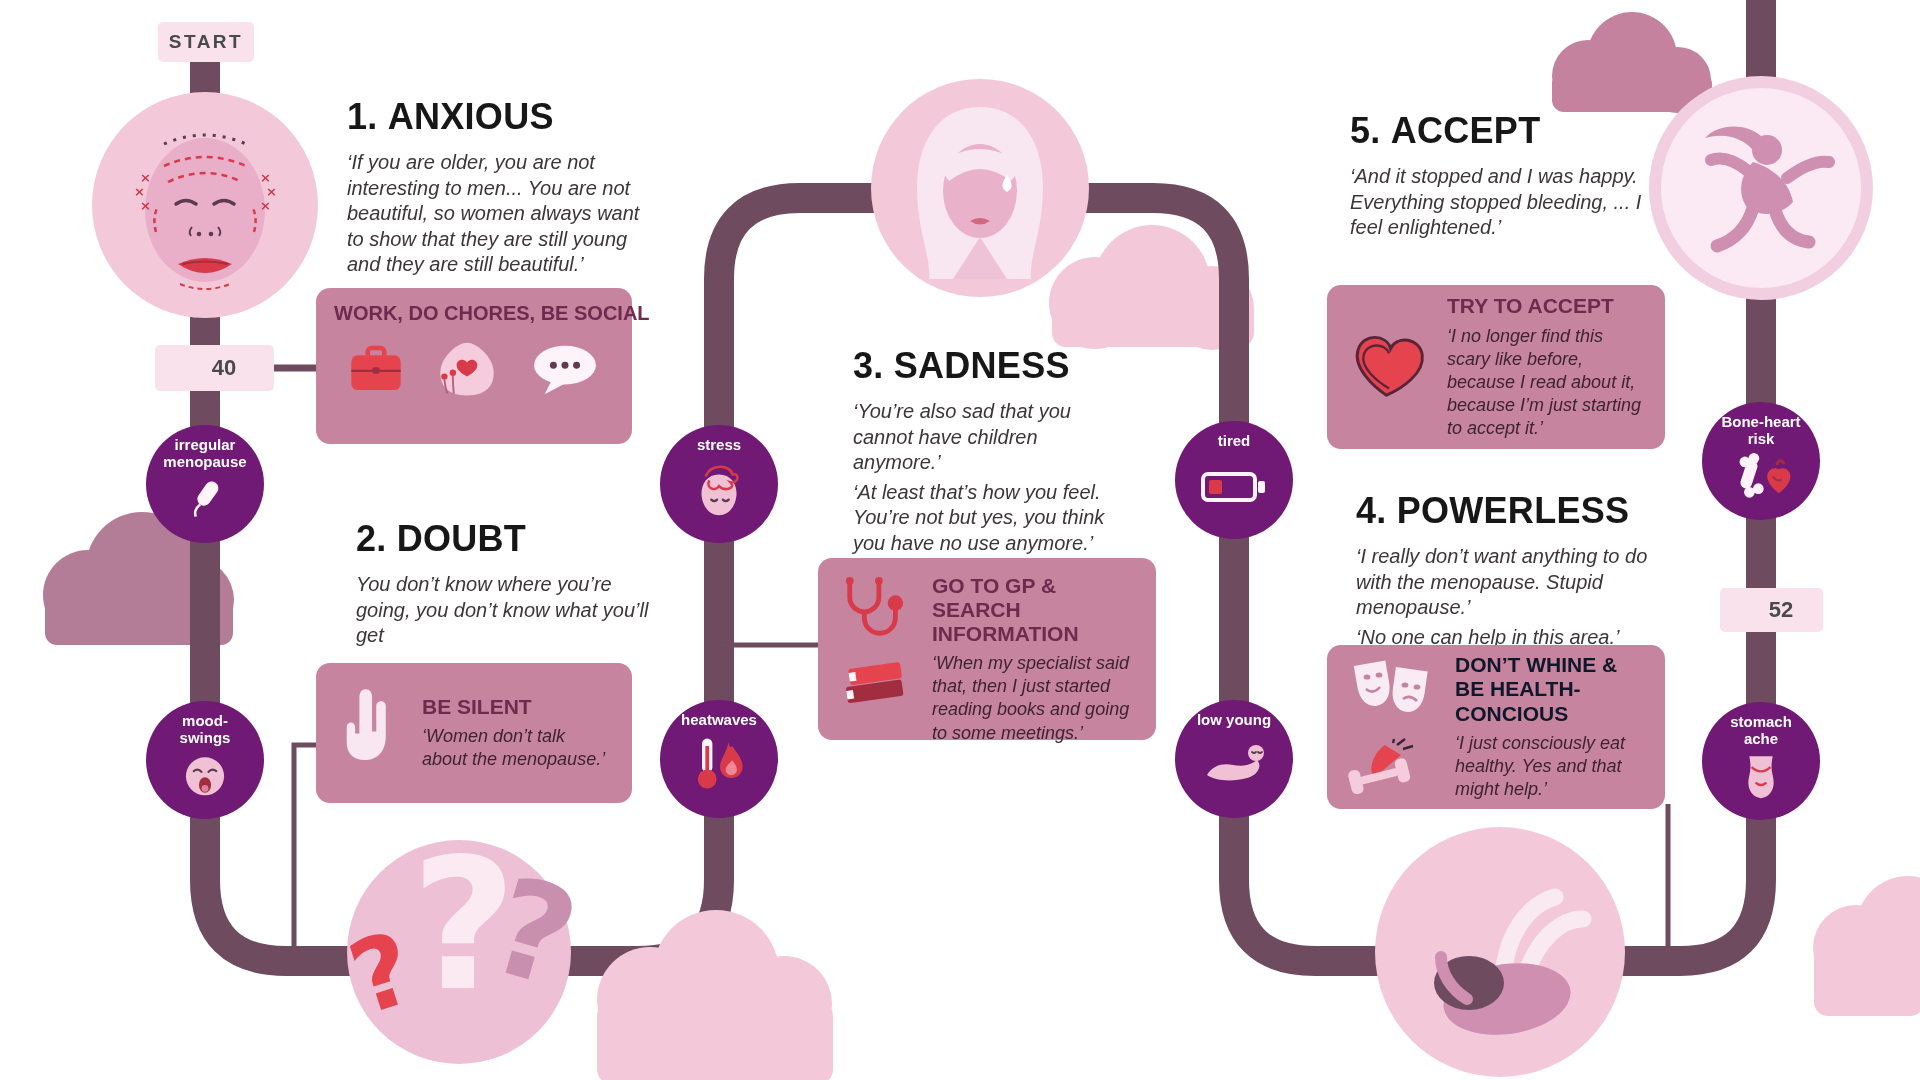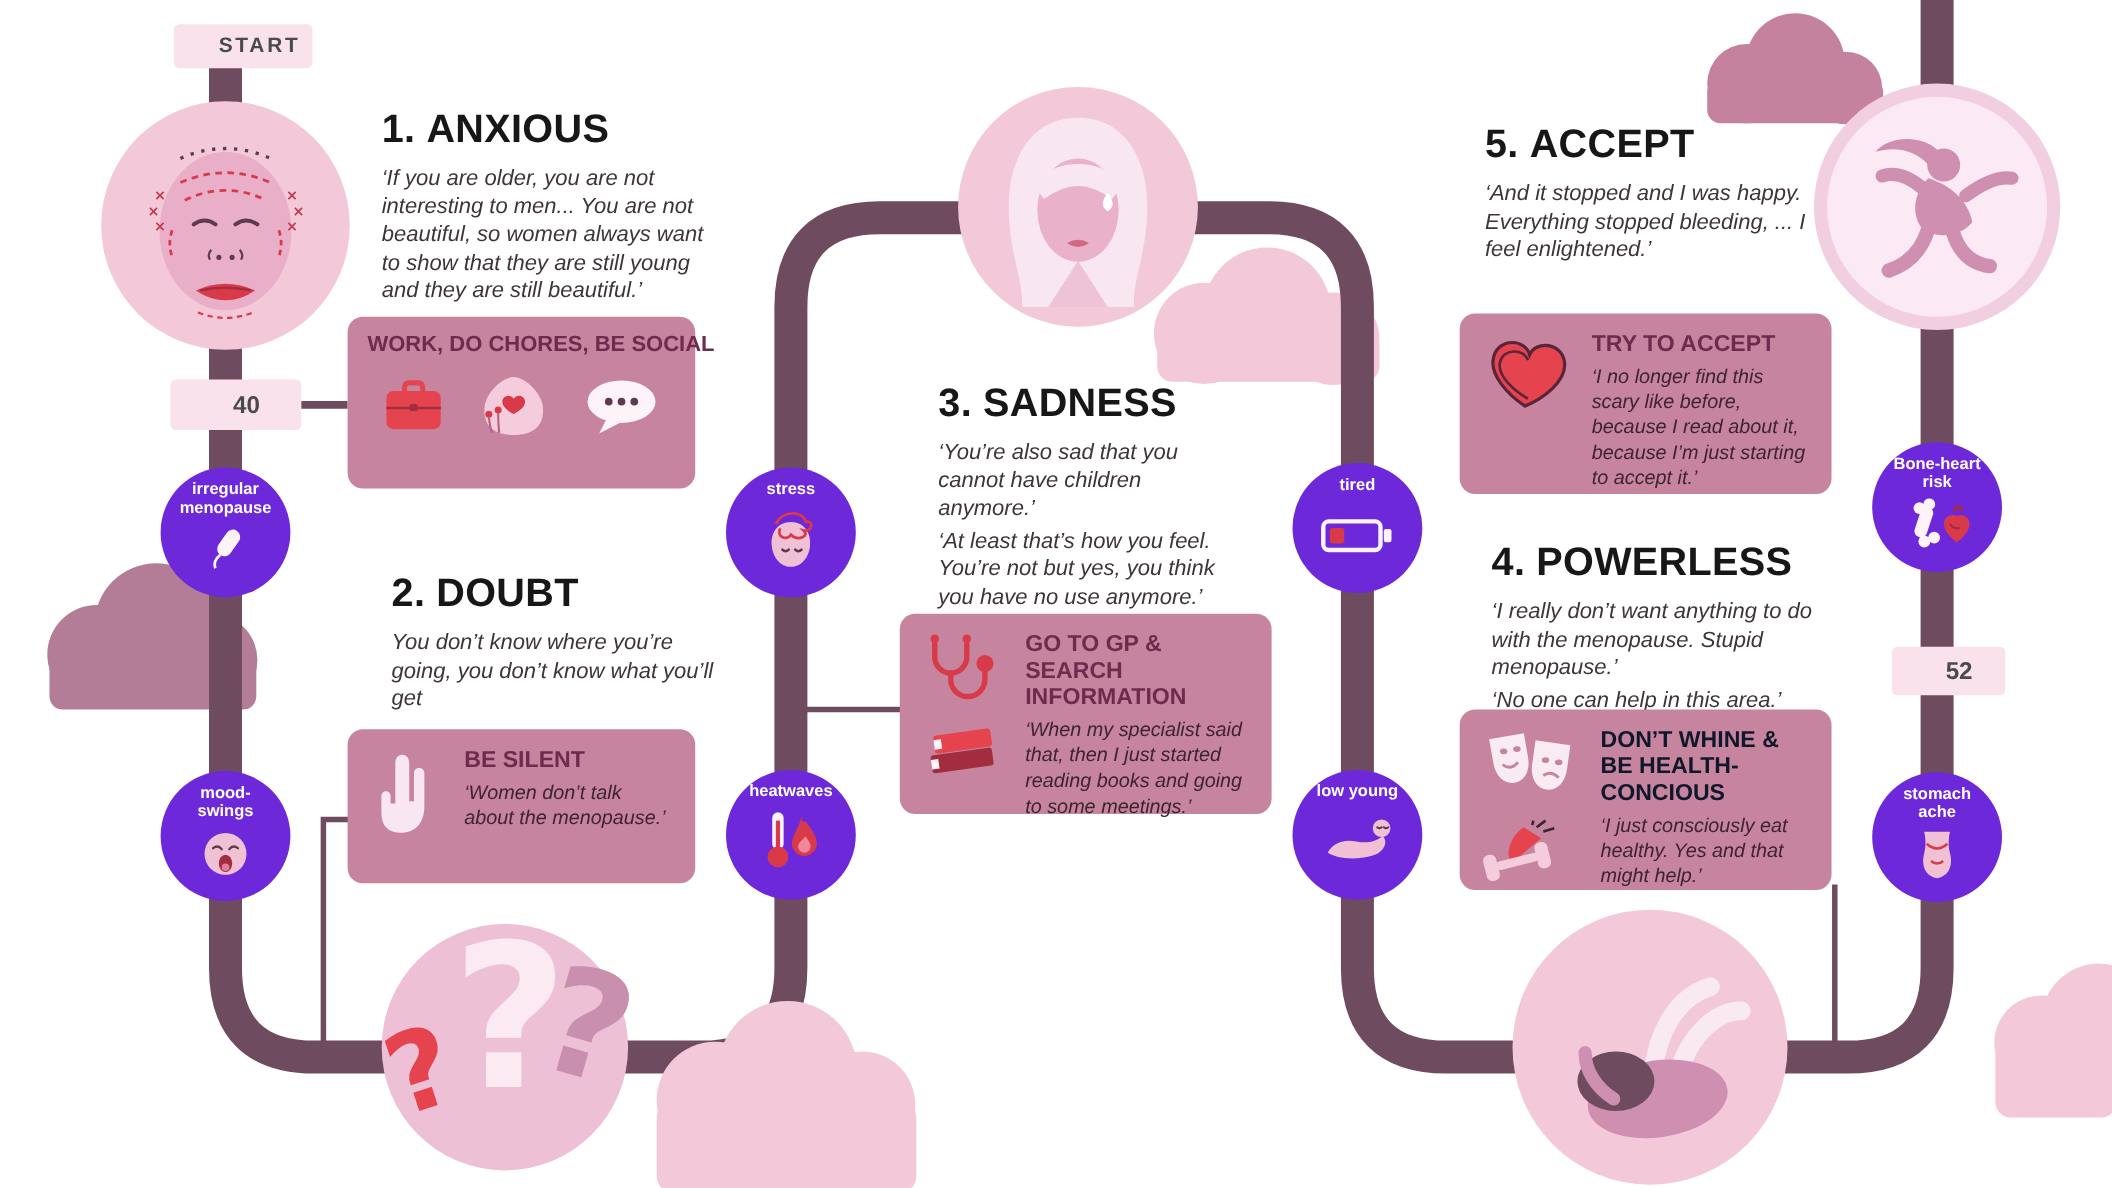--- a/index.html
+++ b/index.html
@@ -7,48 +7,48 @@
           font-family:"Liberation Sans",sans-serif;}
   .scene{position:absolute;left:0;top:0;}
 
   
   .big-circle{position:absolute;border-radius:50%;}
   .c-pink{background:#F3C9DA;}
   .c-question{background:#EDC0D5;}
   .c-joy{background:#F2CFE0;}
 
   
-  .node{position:absolute;width:118px;height:118px;border-radius:50%;background:#6d28d9;
+  .node{position:absolute;width:118px;height:118px;border-radius:50%;background:#701a75;
         display:flex;flex-direction:column;align-items:center;padding-top:12px;box-sizing:border-box;}
   .node-label{color:#fff;font-size:15px;font-weight:bold;line-height:1.12;text-align:center;}
   .node-label span{display:block;}
   .node-icon{margin-top:5px;flex:0 0 auto;}
 
   
   .badge{position:absolute;background:#F9E2EC;color:#4A4A4A;font-weight:bold;
          display:flex;align-items:center;justify-content:center;border-radius:5px;}
-  .start-badge{font-size:19px;letter-spacing:2.5px;padding-left:30px;}
+  .start-badge{font-size:19px;letter-spacing:2.5px;}
   .age-badge{font-size:22px;padding-left:19px;}
 
   
   .stage{position:absolute;}
   .stage h2{margin:0;font-size:36px;font-weight:bold;color:#171717;letter-spacing:.3px;}
   .stage h2 .num{margin-right:10px;}
   .quote{font-style:italic;font-size:20px;line-height:1.28;color:#3E3439;margin:12px 0 0;}
   .quote + .quote{margin-top:4px;}
 
   
   .box{position:absolute;background:#C6849E;border-radius:14px;box-sizing:border-box;padding:16px 18px;}
   .box-title{color:#6E2B4D;font-weight:bold;font-size:21px;line-height:1.15;}
   .light-title{color:#0f172a;}
   .box-quote{color:#3E2330;font-style:italic;font-size:18px;line-height:1.28;margin:6px 0 0;}
   .work-box{padding-top:14px;}
   .work-box .box-title{text-align:center;white-space:nowrap;font-size:20px;}
   .work-icons{display:flex;justify-content:space-around;align-items:center;margin-top:12px;}
-  .row-box{display:flex;gap:14px;align-items:flex-start;}
+  .row-box{display:flex;gap:14px;align-items:center;}
   .gp-box{display:grid;grid-template-columns:84px 1fr;column-gap:12px;row-gap:6px;align-items:start;}
 
   
   .q{position:absolute;font-weight:bold;font-family:"DejaVu Sans",sans-serif;line-height:1;}
   .q-red{left:6px;top:84px;font-size:100px;color:#E5444F;transform:rotate(-18deg);}
   .q-white{left:64px;top:-6px;font-size:182px;color:#FBEAF2;}
   .q-mauve{left:148px;top:26px;font-size:134px;color:#C98FAE;transform:rotate(16deg);}
 </style>
 </head>
 <body>

